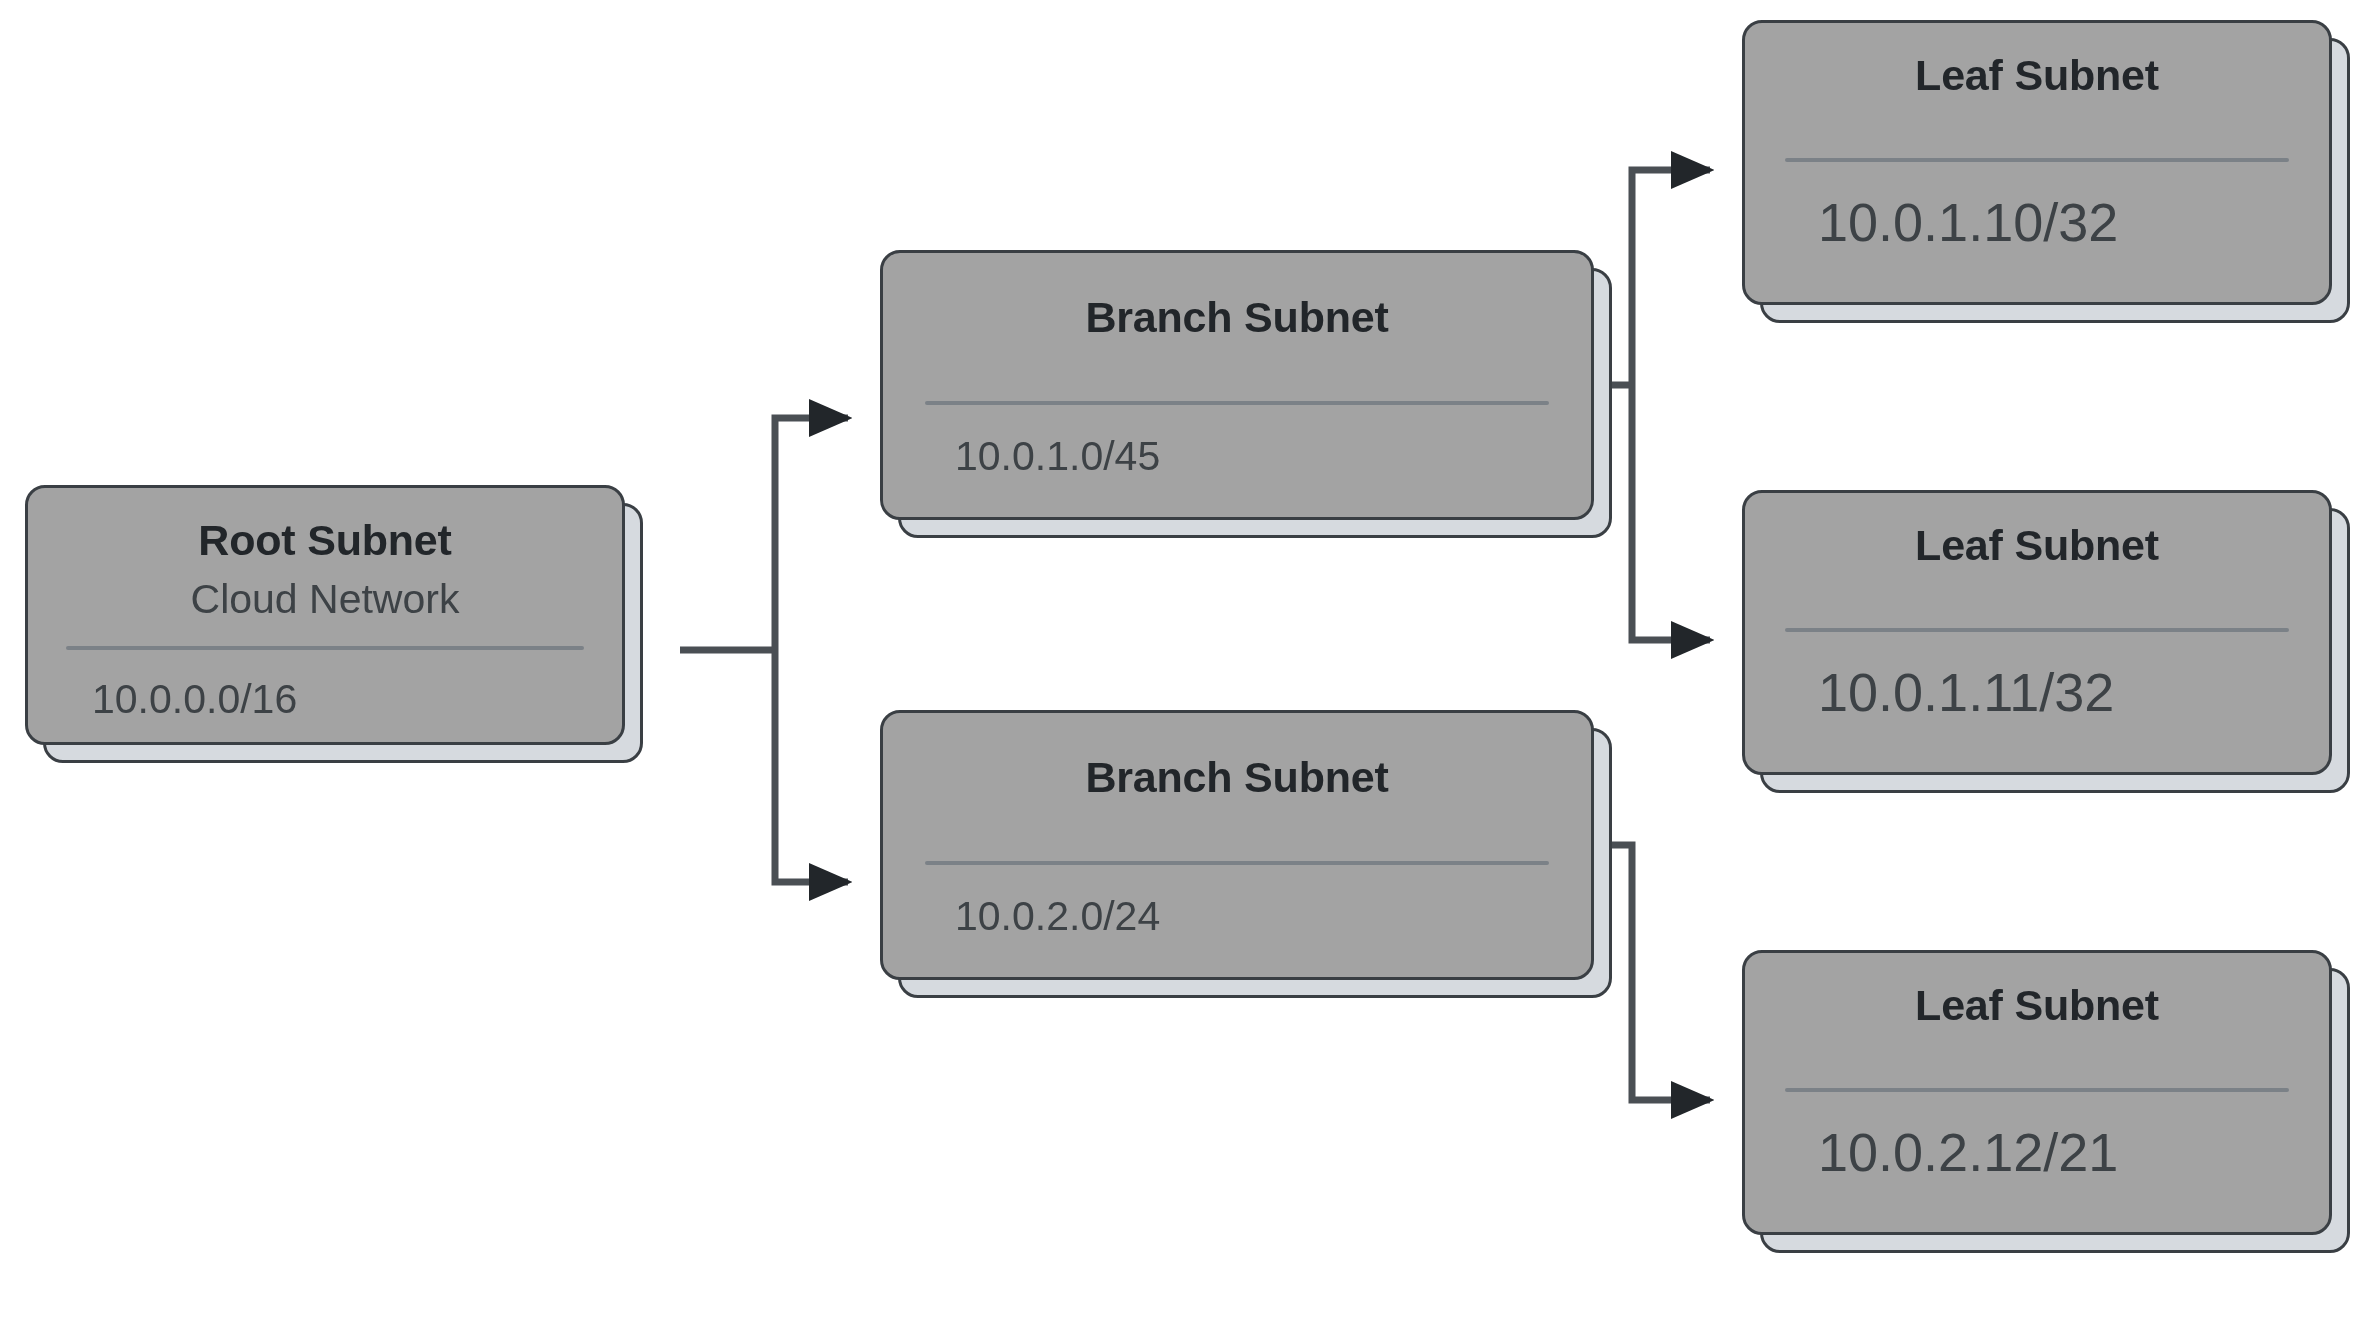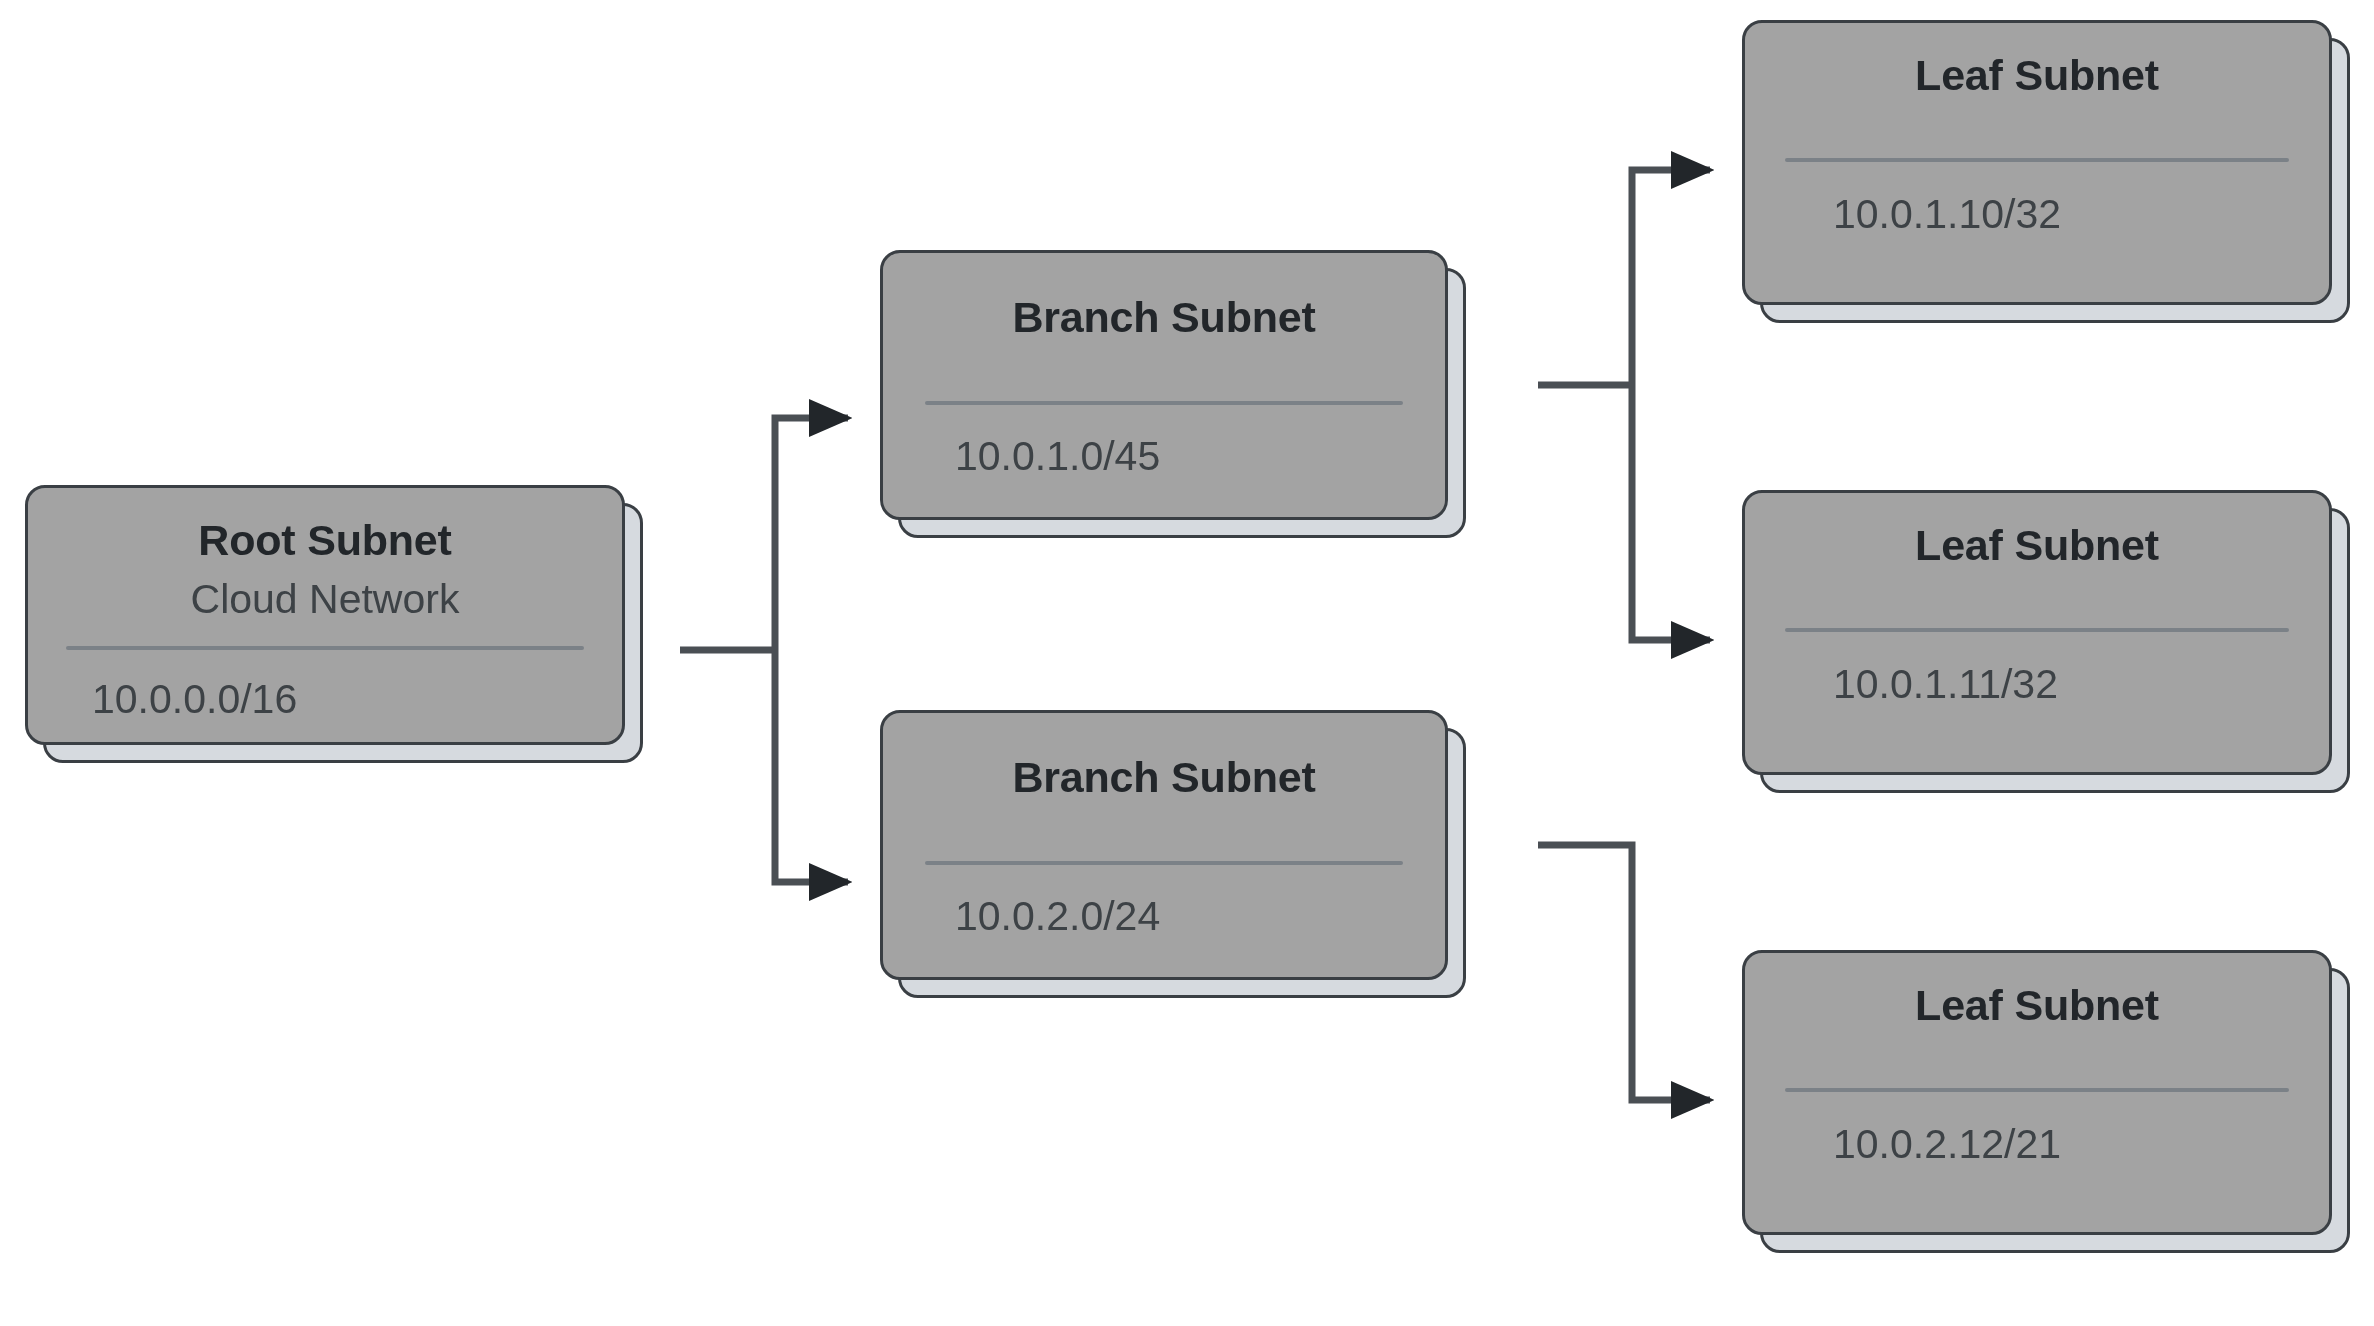--- a/index.html
+++ b/index.html
@@ -93,32 +93,32 @@
   }
 
   
   #node-root { left: 25px; top: 485px; width: 600px; height: 260px; }
   #node-root .node-title { top: 28px;  font-size: 43px; text-align: center; }
   #node-root .node-sub   { top: 88px;  font-size: 41px; }
   #node-root .node-divider { left: 38px; right: 38px; top: 158px; }
   #node-root .node-cidr  { left: 64px; top: 188px; font-size: 41px; text-align: center; }
 
   
-  .branch { width: 568px; height: 270px; }
+  .branch { width: 714px; height: 270px; }
   .branch .node-title { top: 40px; font-size: 43px; }
   .branch .node-divider { left: 42px; right: 42px; top: 148px; }
   .branch .node-cidr { left: 72px; top: 180px; font-size: 41px; }
   #node-branch-1 { left: 880px; top: 250px; }
   #node-branch-2 { left: 880px; top: 710px; }
 
   
   .leaf { width: 590px; height: 285px; }
   .leaf .node-title { top: 28px; font-size: 43px; }
   .leaf .node-divider { left: 40px; right: 40px; top: 135px; }
-  .leaf .node-cidr { left: 88px; top: 168px; font-size: 41px; }
+  .leaf .node-cidr { left: 73px; top: 168px; font-size: 54px; }
   #node-leaf-1 { left: 1742px; top: 20px; }
   #node-leaf-2 { left: 1742px; top: 490px; }
   #node-leaf-3 { left: 1742px; top: 950px; }
 </style>
 </head>
 <body>
 
 <div id="canvas">
 
   <svg id="edges" viewBox="0 0 2374 1326" xmlns="http://www.w3.org/2000/svg">

